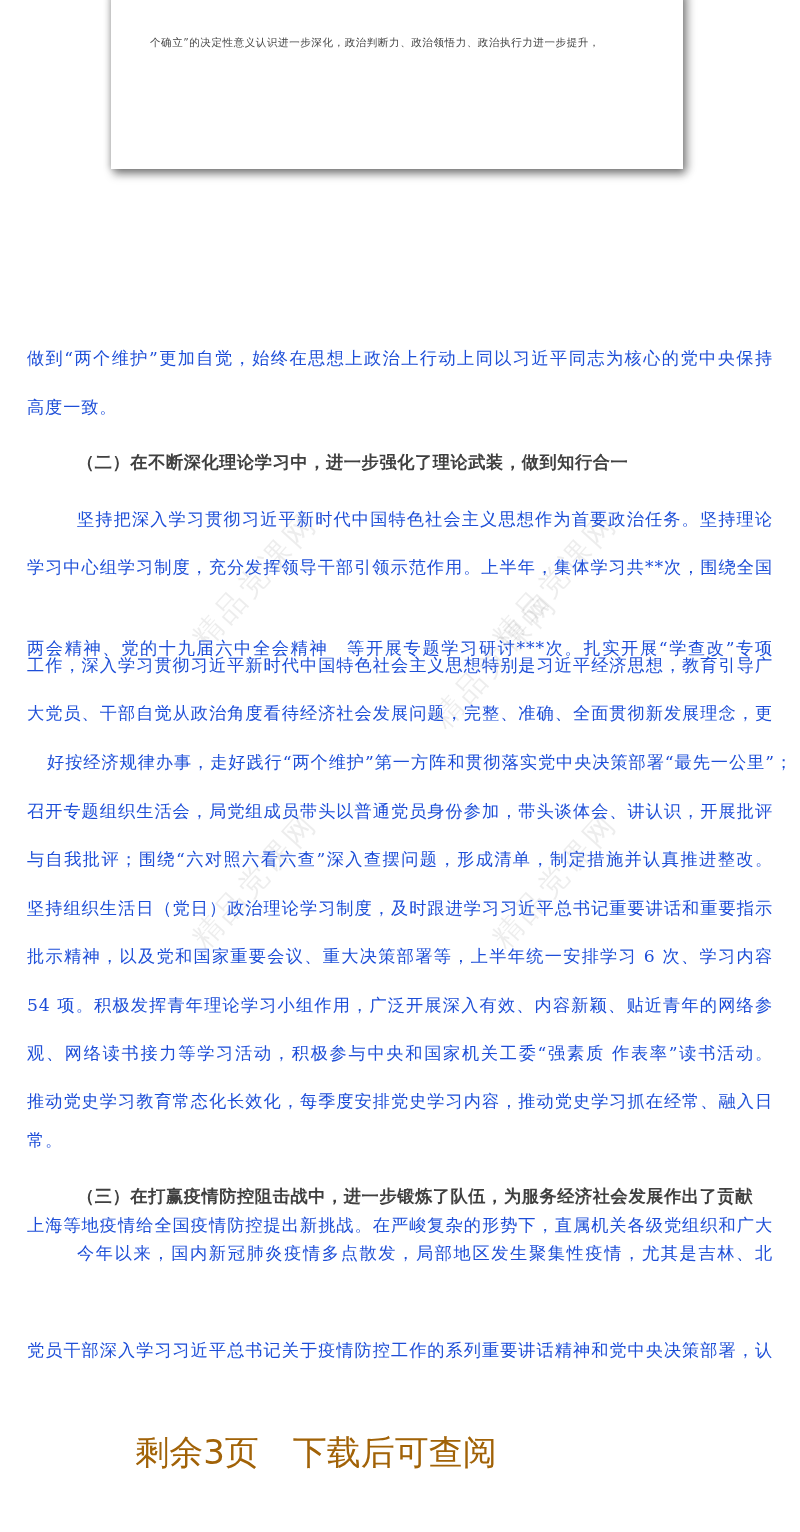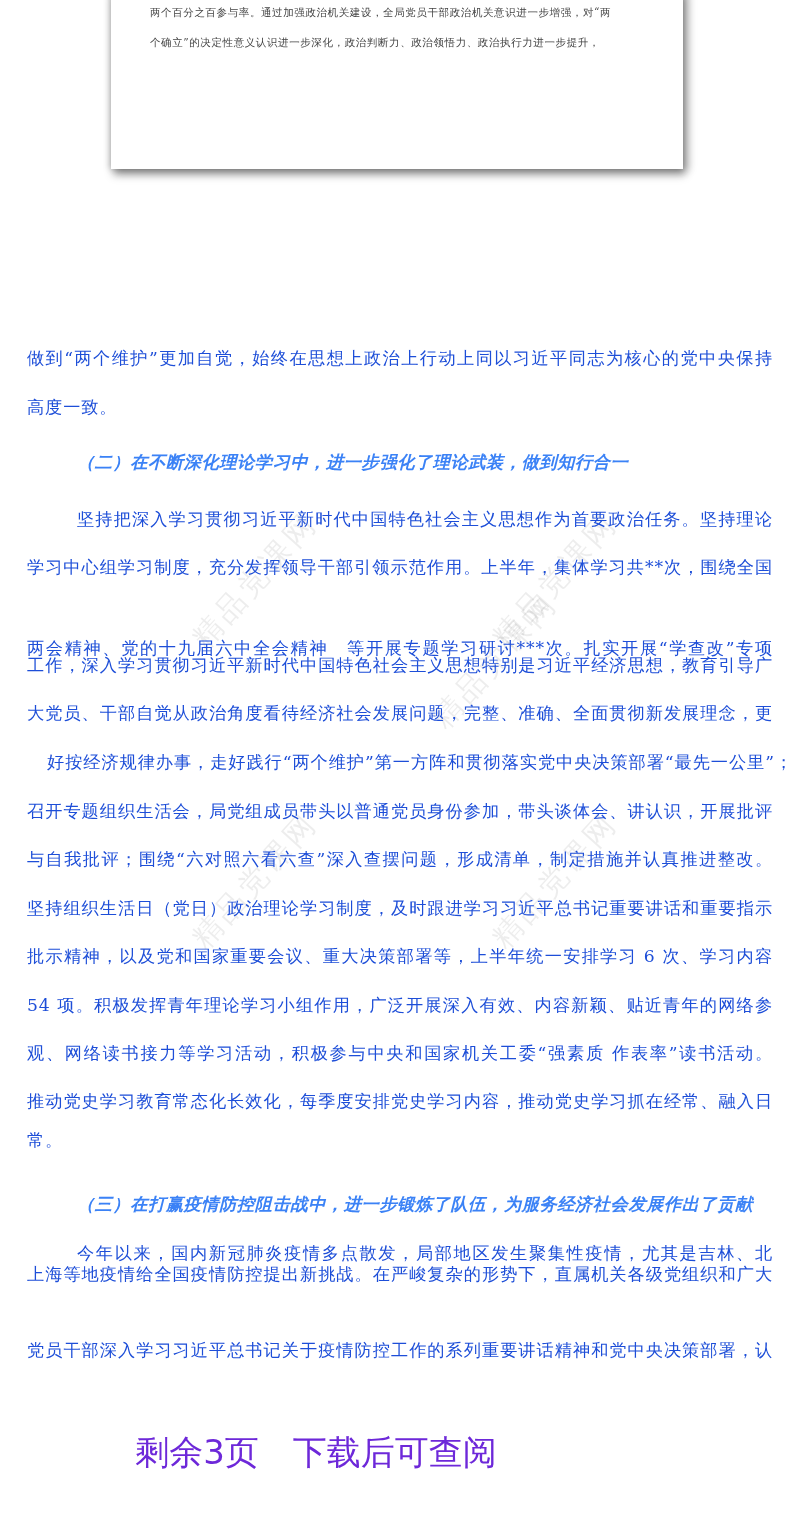--- a/index.html
+++ b/index.html
@@ -20,40 +20,39 @@
   }
   .body-line {
     position:absolute; left:27px; width:746px;
     font-size:17.2px; line-height:24px; white-space:nowrap;
     color:#1d4ed8; letter-spacing:0.9px;
   }
   .body-line.indent { left:77px; width:696px; }
   .body-line.justify { text-align:justify; text-align-last:justify; white-space:normal; height:24px; overflow:hidden; }
   .heading {
     position:absolute; left:77px; font-size:17.2px; font-weight:bold;
-    white-space:nowrap; color:#3b82f6; letter-spacing:0.6px;font-style:italic;
+    white-space:nowrap; color:#404040; letter-spacing:0.6px;
   }
   .watermark {
     position:absolute; font-family:"DejaVu Sans", sans-serif;
     font-size:30px; color:rgba(0,0,0,0.07); transform:rotate(-48deg);
     white-space:nowrap; letter-spacing:4px; pointer-events:none;
   }
   .footer-note {
     position:absolute; left:0; width:632px; top:1430px; text-align:center;
     font-family:"DejaVu Sans", "Liberation Sans", sans-serif;
-    font-size:34px; color:#6d28d9; letter-spacing:0px;
+    font-size:34px; color:#a16207; letter-spacing:0px;
   }
   .footer-note span { display:inline-block; }
   .footer-note .gap { width:34px; }
 </style>
 </head>
 <body>
 
 <div class="page-card">
-  <div class="card-line" style="top:16px;">两个百分之百参与率。通过加强政治机关建设，全局党员干部政治机关意识进一步增强，对“两</div>
   <div class="card-line" style="top:46px;">个确立”的决定性意义认识进一步深化，政治判断力、政治领悟力、政治执行力进一步提升，</div>
 </div>
 
 <div class="watermark" style="left:170px; top:560px;">精品党课网</div>
 <div class="watermark" style="left:410px; top:640px;">精品党课网</div>
 <div class="watermark" style="left:470px; top:560px;">精品党课网</div>
 <div class="watermark" style="left:170px; top:860px;">精品党课网</div>
 <div class="watermark" style="left:470px; top:860px;">精品党课网</div>
 
 <div>
@@ -70,22 +69,22 @@
   <div class="body-line justify" style="top:750px;margin-left:20px;">好按经济规律办事，走好践行“两个维护”第一方阵和贯彻落实党中央决策部署“最先一公里”；</div>
   <div class="body-line justify" style="top:799px;">召开专题组织生活会，局党组成员带头以普通党员身份参加，带头谈体会、讲认识，开展批评</div>
   <div class="body-line justify" style="top:847px;">与自我批评；围绕“六对照六看六查”深入查摆问题，形成清单，制定措施并认真推进整改。</div>
   <div class="body-line justify" style="top:896px;">坚持组织生活日（党日）政治理论学习制度，及时跟进学习习近平总书记重要讲话和重要指示</div>
   <div class="body-line justify" style="top:944px;">批示精神，以及党和国家重要会议、重大决策部署等，上半年统一安排学习 6 次、学习内容</div>
   <div class="body-line justify" style="top:993px;">54 项。积极发挥青年理论学习小组作用，广泛开展深入有效、内容新颖、贴近青年的网络参</div>
   <div class="body-line justify" style="top:1041px;">观、网络读书接力等学习活动，积极参与中央和国家机关工委“强素质 作表率”读书活动。</div>
   <div class="body-line justify" style="top:1089px;">推动党史学习教育常态化长效化，每季度安排党史学习内容，推动党史学习抓在经常、融入日</div>
   <div class="body-line" style="top:1128px;">常。</div>
 
-  <div class="heading" style="top:1184px;margin-top:8px;">（三）在打赢疫情防控阻击战中，进一步锻炼了队伍，为服务经济社会发展作出了贡献</div>
+  <div class="heading" style="top:1184px;">（三）在打赢疫情防控阻击战中，进一步锻炼了队伍，为服务经济社会发展作出了贡献</div>
 
   <div class="body-line indent justify" style="top:1241px;">今年以来，国内新冠肺炎疫情多点散发，局部地区发生聚集性疫情，尤其是吉林、北京、</div>
-  <div class="body-line justify" style="top:1263px;font-family:Liberation Serif, serif;">上海等地疫情给全国疫情防控提出新挑战。在严峻复杂的形势下，直属机关各级党组织和广大</div>
+  <div class="body-line justify" style="top:1213px;">上海等地疫情给全国疫情防控提出新挑战。在严峻复杂的形势下，直属机关各级党组织和广大</div>
   <div class="body-line justify" style="top:1338px;">党员干部深入学习习近平总书记关于疫情防控工作的系列重要讲话精神和党中央决策部署，认</div>
 </div>
 
 <div class="footer-note">
   <span>剩余3页</span><span class="gap"></span><span>下载后可查阅</span>
 </div>
 
 </body></html>

